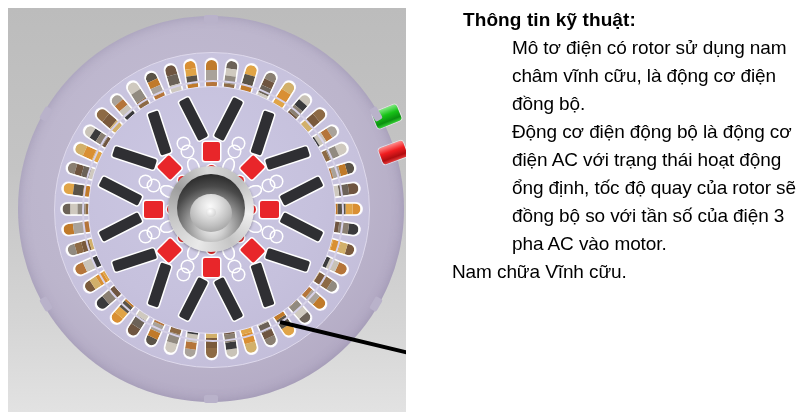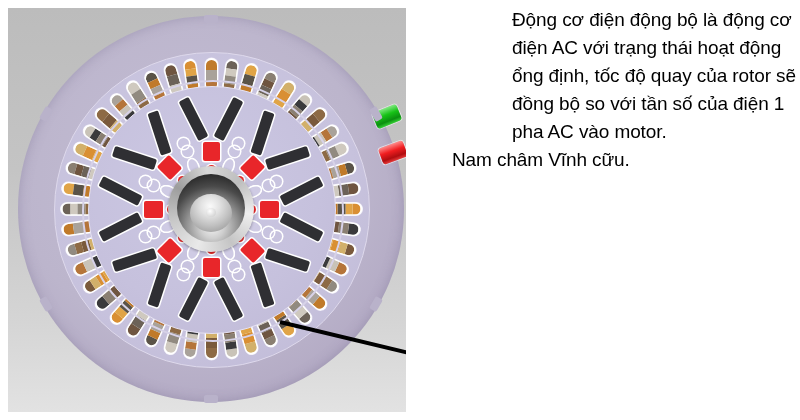--- a/index.html
+++ b/index.html
@@ -550,17 +550,19 @@
     <div class="housing-notch" style="left: 196px; top: 7px; transform: rotate(0deg);"></div>
         <div class="housing-notch" style="left: 360.545px; top: 102px; transform: rotate(60deg);"></div>
         <div class="housing-notch" style="left: 360.545px; top: 292px; transform: rotate(120deg);"></div>
         <div class="housing-notch" style="left: 196px; top: 387px; transform: rotate(180deg);"></div>
         <div class="housing-notch" style="left: 31.4552px; top: 292px; transform: rotate(240deg);"></div>
         <div class="housing-notch" style="left: 31.4552px; top: 102px; transform: rotate(300deg);"></div>
       </div>
   </div>
 
   <div class="text-panel">
-    <p class="tech-para">Động cơ điện động bộ là động cơ điện AC với trạng thái hoạt động ổng định, tốc độ quay của rotor sẽ đồng bộ so với tần số của điện 1 pha AC vào motor.</p>
-    <p class="tech-footer">Nam châm Vĩnh cữu.</p>
+    <p class="tech-heading">Thông tin kỹ thuật:</p>
+    <p class="tech-para">Mô tơ điện có rotor sử dụng nam châm vĩnh cữu, là động cơ điện đồng bộ.</p>
+    <p class="tech-para">Động cơ điện động bộ là động cơ điện AC với trạng thái hoạt động ổng định, tốc độ quay của rotor sẽ đồng bộ so với tần số của điện 3 pha AC vào motor.</p>
+    <p class="tech-footer">Nam chữa Vĩnh cữu.</p>
   </div>
 
 </div>
 
 </body></html>

